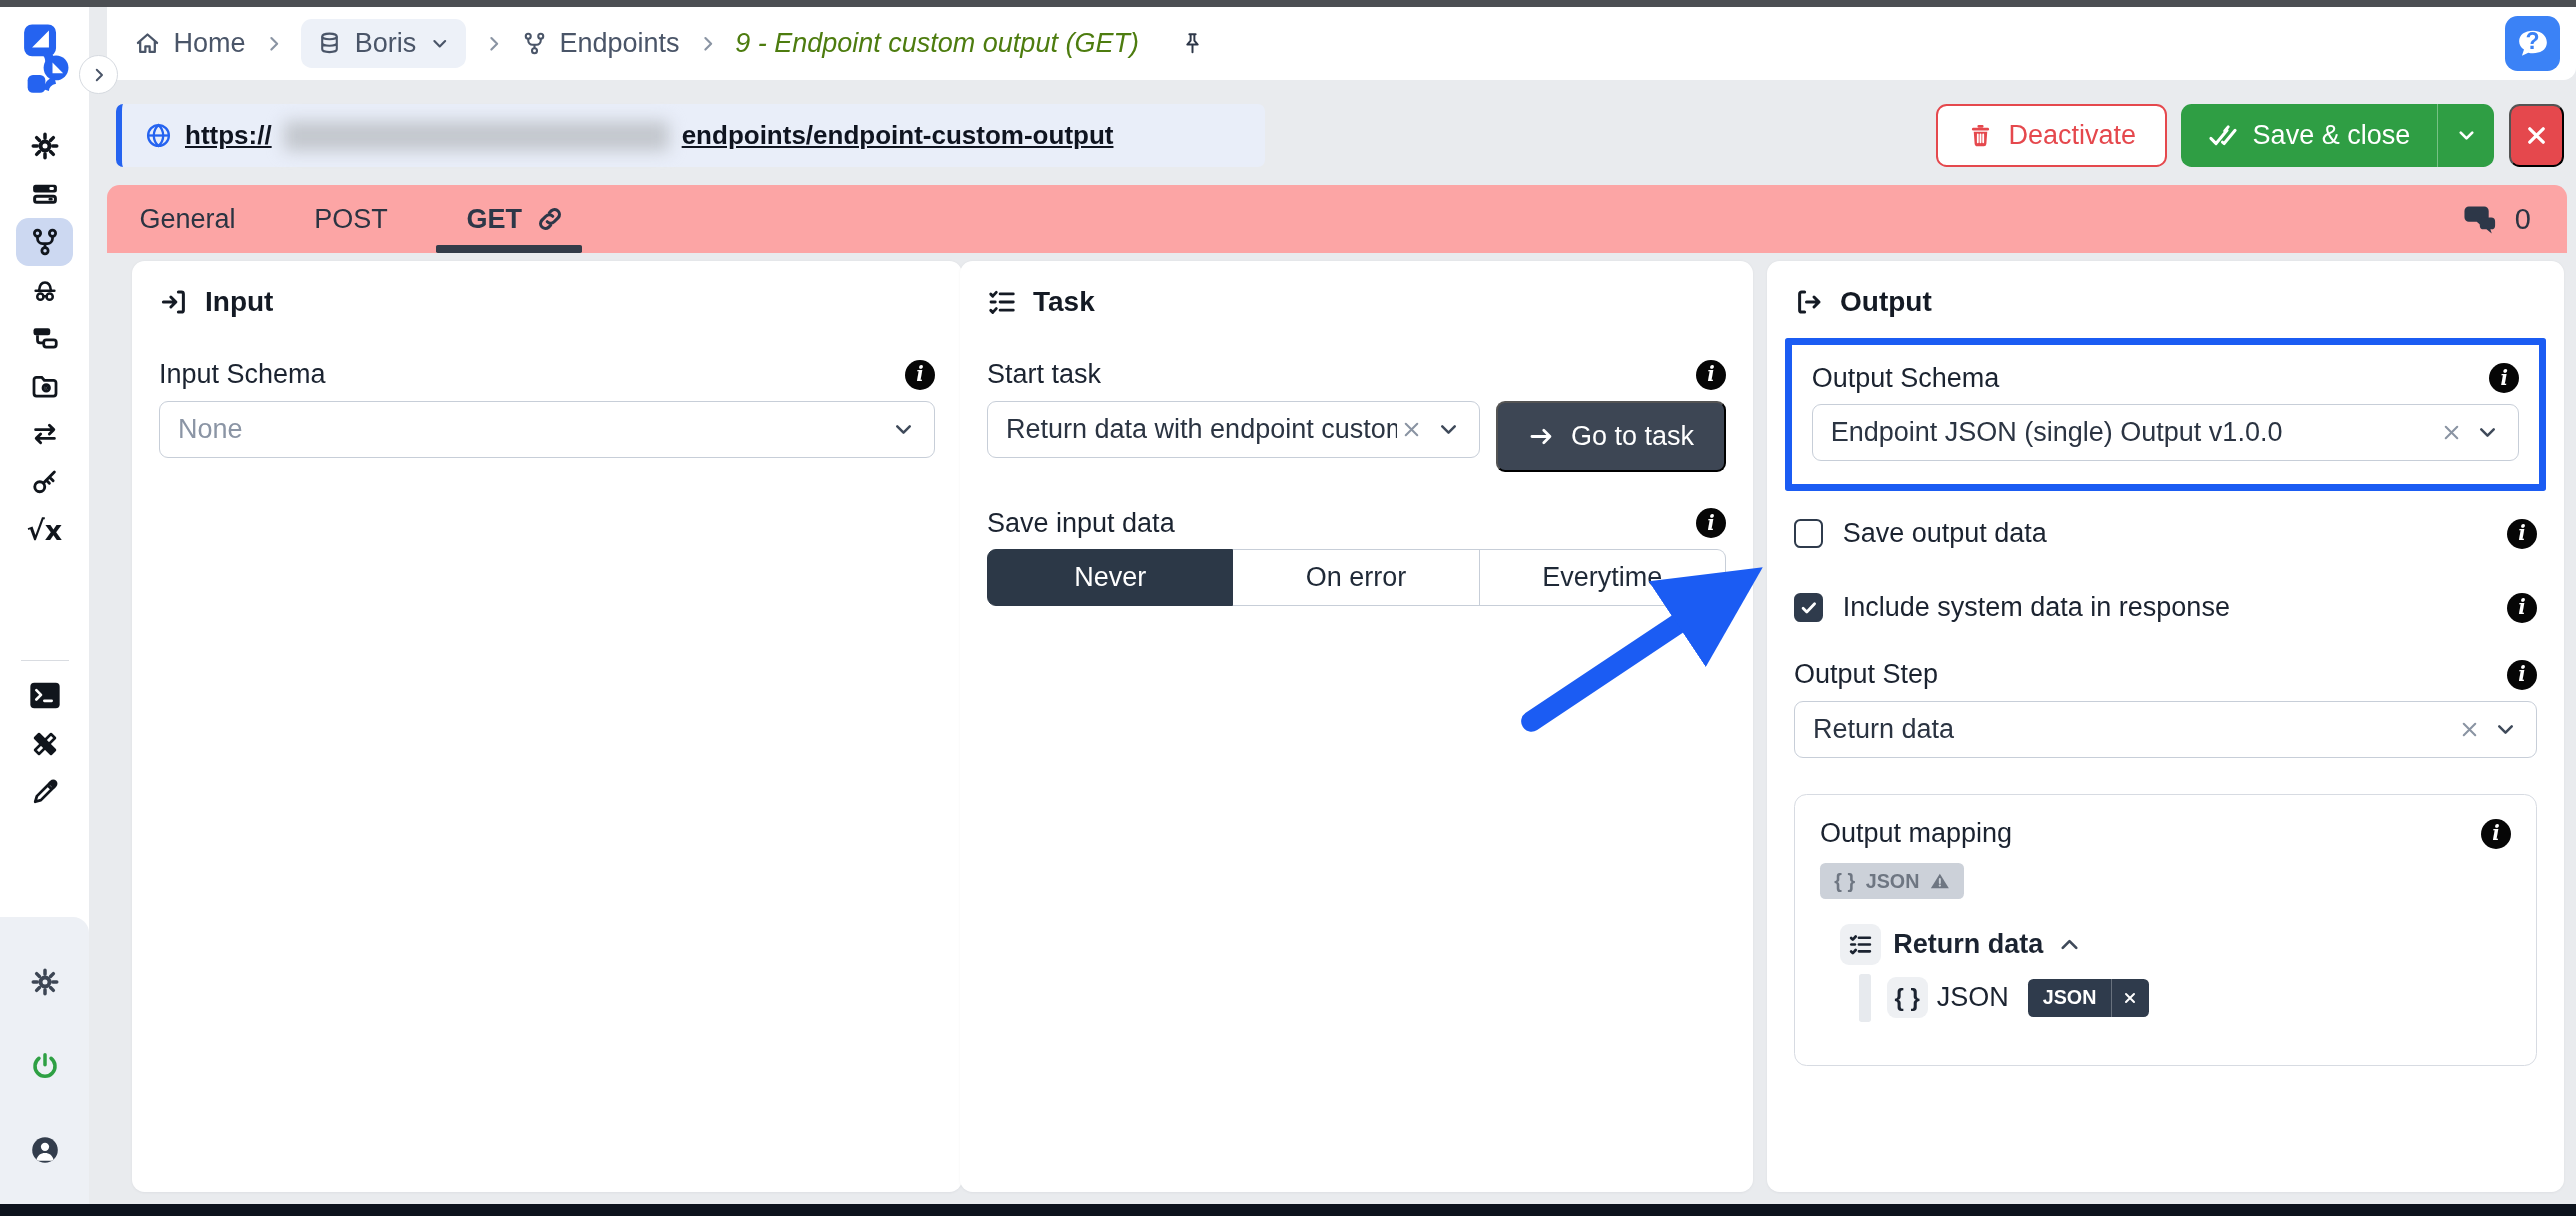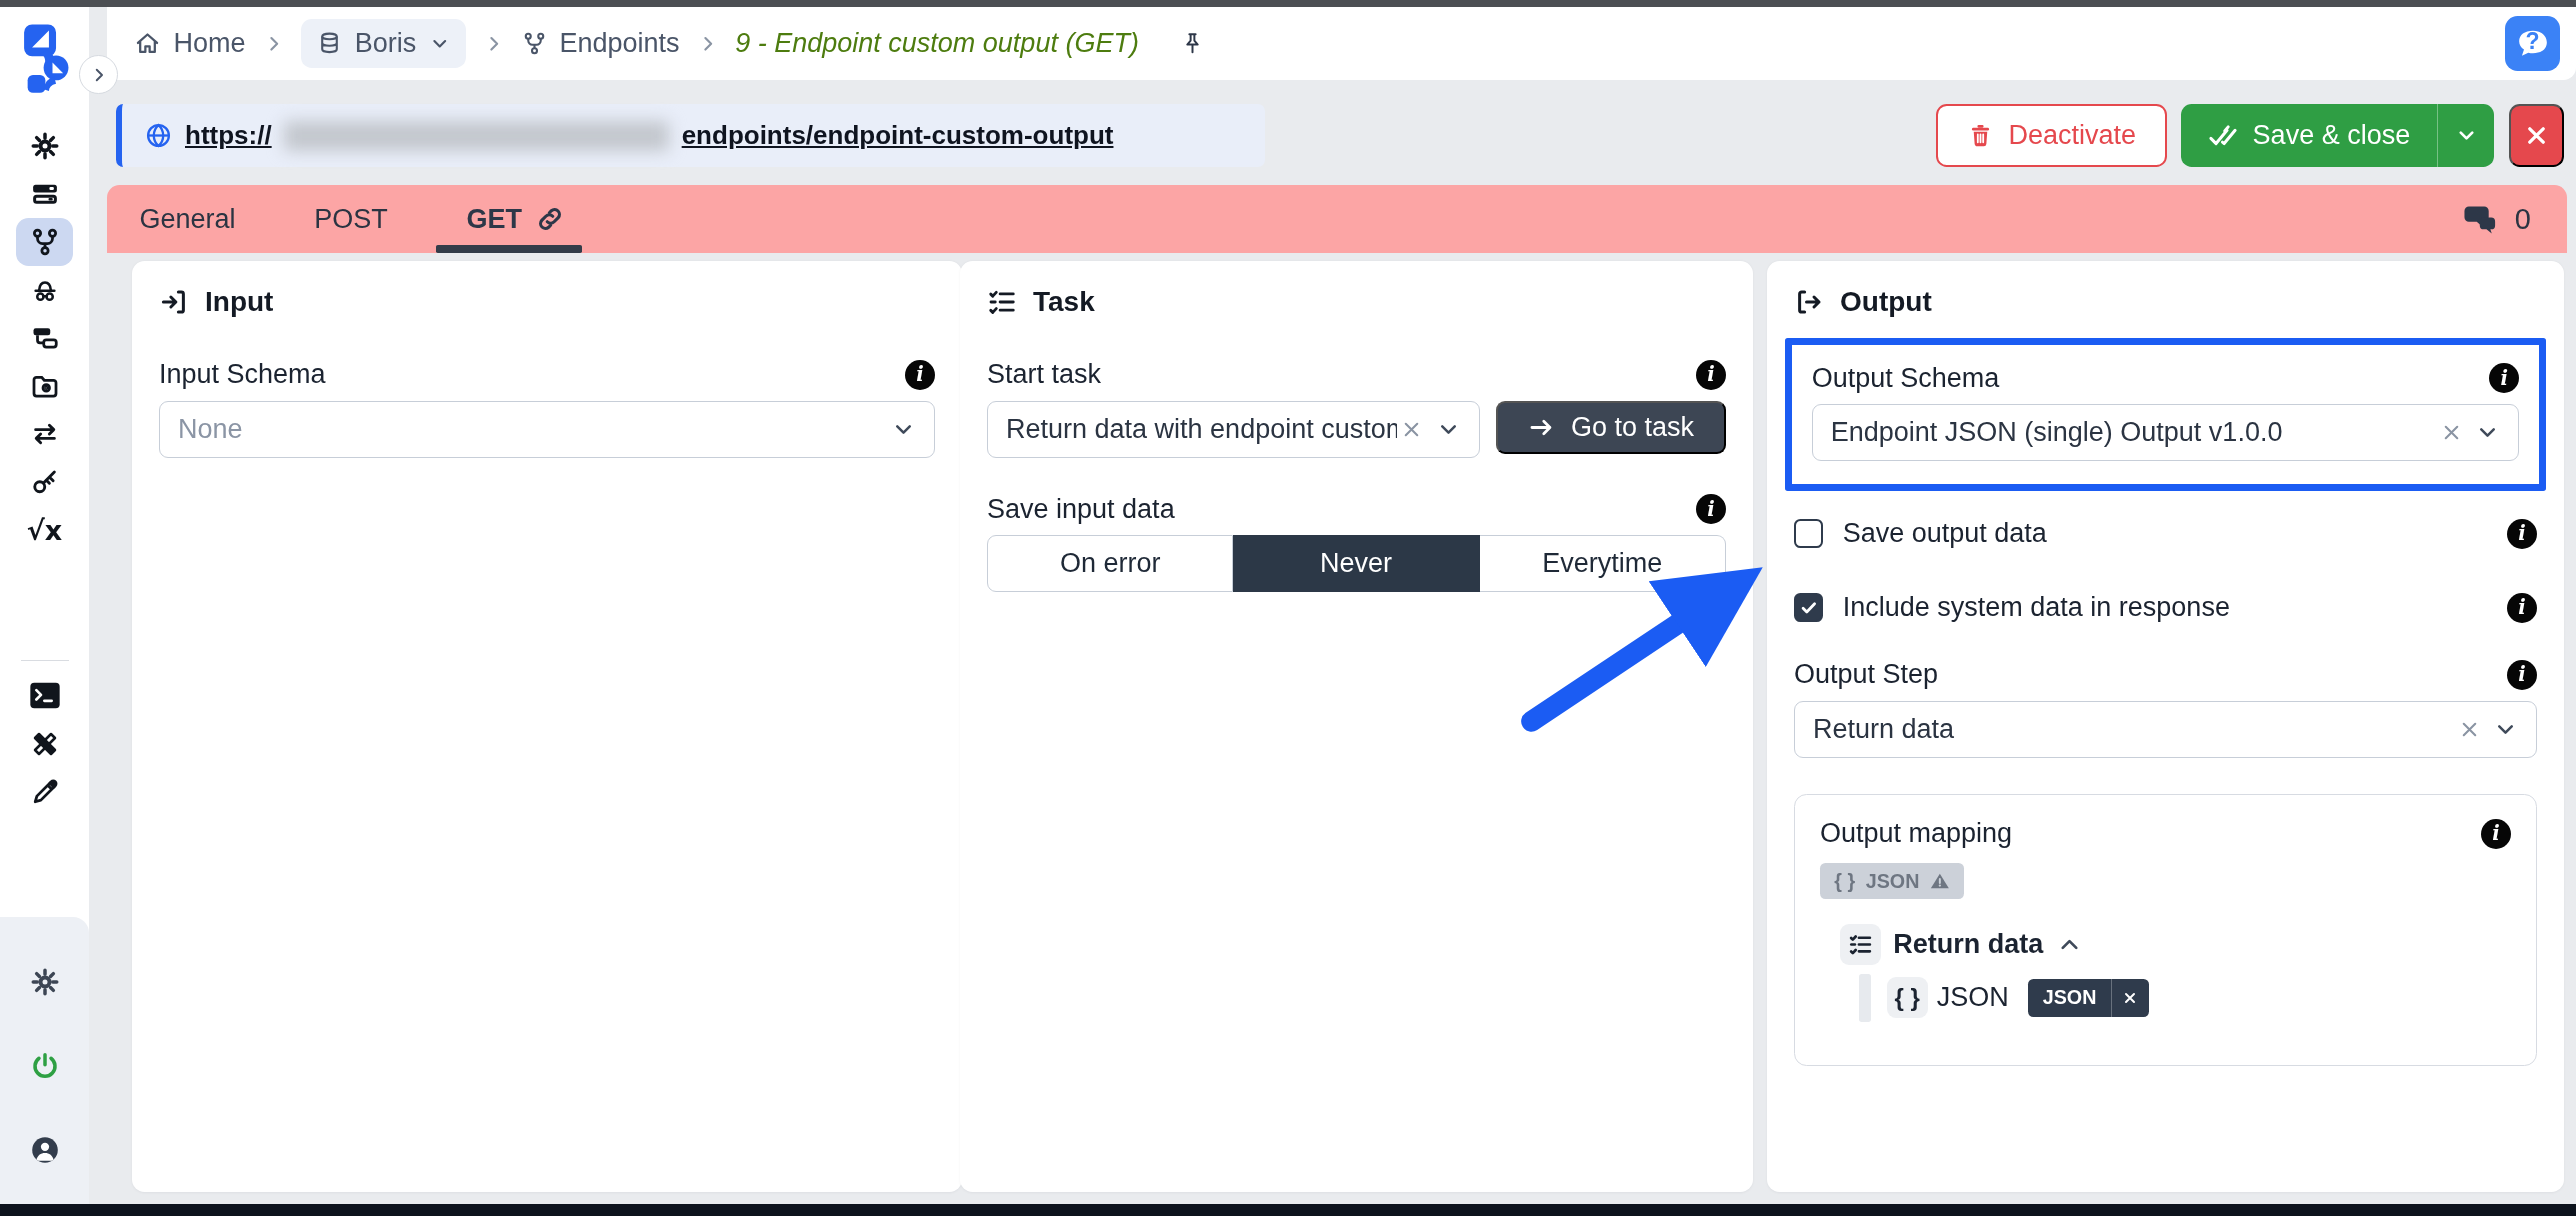--- a/index.html
+++ b/index.html
@@ -62,21 +62,21 @@
   .panel-head { display:flex; align-items:center; gap:16px; font-size:28px; font-weight:600; color:#141a24; }
   .label-row { display:flex; align-items:center; justify-content:space-between; font-size:27px; color:#1b2330; }
   .info { width:30px; height:30px; border-radius:50%; background:#060606; color:#fff; display:flex; align-items:center; justify-content:center; font-family:"DejaVu Serif",serif; font-style:italic; font-weight:700; font-size:19.7px; flex:none; cursor:pointer; }
   .select { display:flex; align-items:center; height:57px; border:1.8px solid #c7ced8; border-radius:9px; padding:0 18px; font-size:27px; color:#2b3442; background:#fff; cursor:pointer; gap:12.5px; }
   .select .val { flex:1; white-space:nowrap; overflow:hidden; }
   .select .val.placeholder { color:#8b95a5; }
   .mt12 { margin-top:10.7px; } .mt40 { margin-top:36px; } .mt46 { margin-top:41px; }
 
   .task-row { display:flex; gap:16px; margin-top:10.7px; }
   .task-row .select { flex:1; min-width:0; }
-  .btn-goto { background:#3d4654; color:#fff; border-radius:9px; height:53px; display:flex; align-items:center; gap:16px; padding:0 30px; font-size:27px; flex:none; cursor:pointer; }
+  .btn-goto { background:#3d4654; color:#fff; border-radius:9px; height:71px; display:flex; align-items:center; gap:16px; padding:0 30px; font-size:27px; flex:none; cursor:pointer; }
 
   .segmented { display:grid; grid-template-columns:1fr 1fr 1fr; height:57px; margin-top:10.7px; }
   .seg { display:flex; align-items:center; justify-content:center; font-size:27px; border:1.8px solid #c7ced8; background:#fff; color:#1f2937; cursor:pointer; border-left-width:0; }
   .seg:first-child { border-left-width:1.8px; border-radius:9px 0 0 9px; }
   .seg:last-child { border-radius:0 9px 9px 0; }
   .seg.on { background:#2c3847; border-color:#2c3847; color:#fff; }
 
   .hl-box { margin:19.7px -9px 0; border:7.2px solid #1b5cf3; border-radius:2.7px; padding:18px 19.7px 23px; }
 
   .check-row { display:flex; align-items:center; gap:19.7px; font-size:27px; color:#1b2330; }
@@ -405,25 +405,25 @@
             <path d="M3.5 12h16M14 6.5 19.5 12 14 17.5"></path>
           </svg>
         <span>Go to task</span>
       </button>
     </div>
     <div class="label-row mt40">
       <span>Save input data</span>
       <span class="info">i</span>
     </div>
     <div class="segmented">
+      <div class="seg on">
+          <span>Never</span>
+        </div>
       <div class="seg">
           <span>On error</span>
-        </div>
-      <div class="seg on">
-          <span>Never</span>
         </div>
       <div class="seg">
           <span>Everytime</span>
         </div>
     </div>
   </section>
 
   <section class="panel panel-output">
     <div class="panel-head">
       <svg width="30" height="30" viewBox="0 0 24 24" fill="none" stroke="#141a24" stroke-width="2.4" stroke-linecap="round" stroke-linejoin="round">

